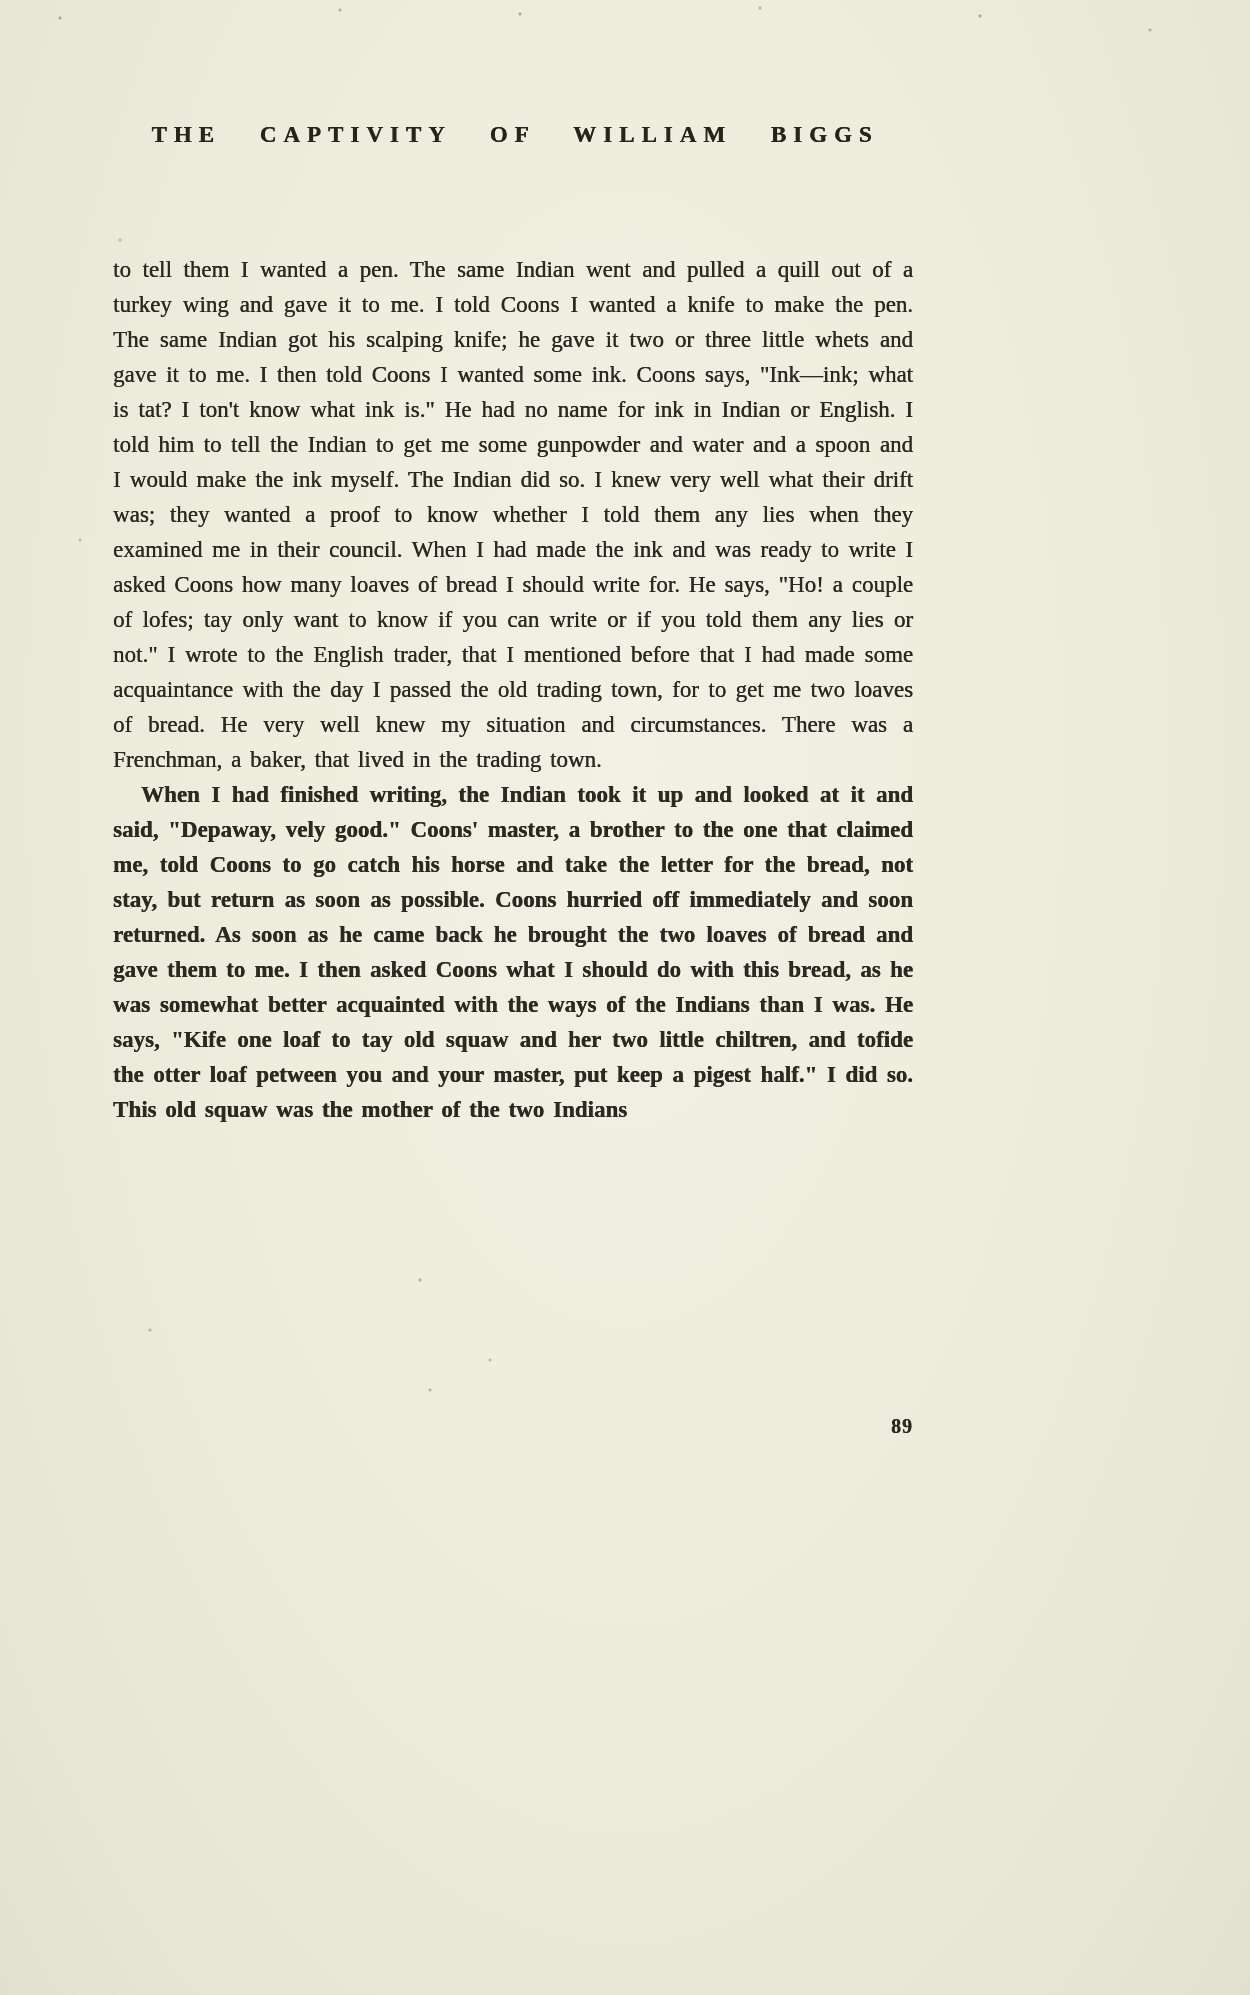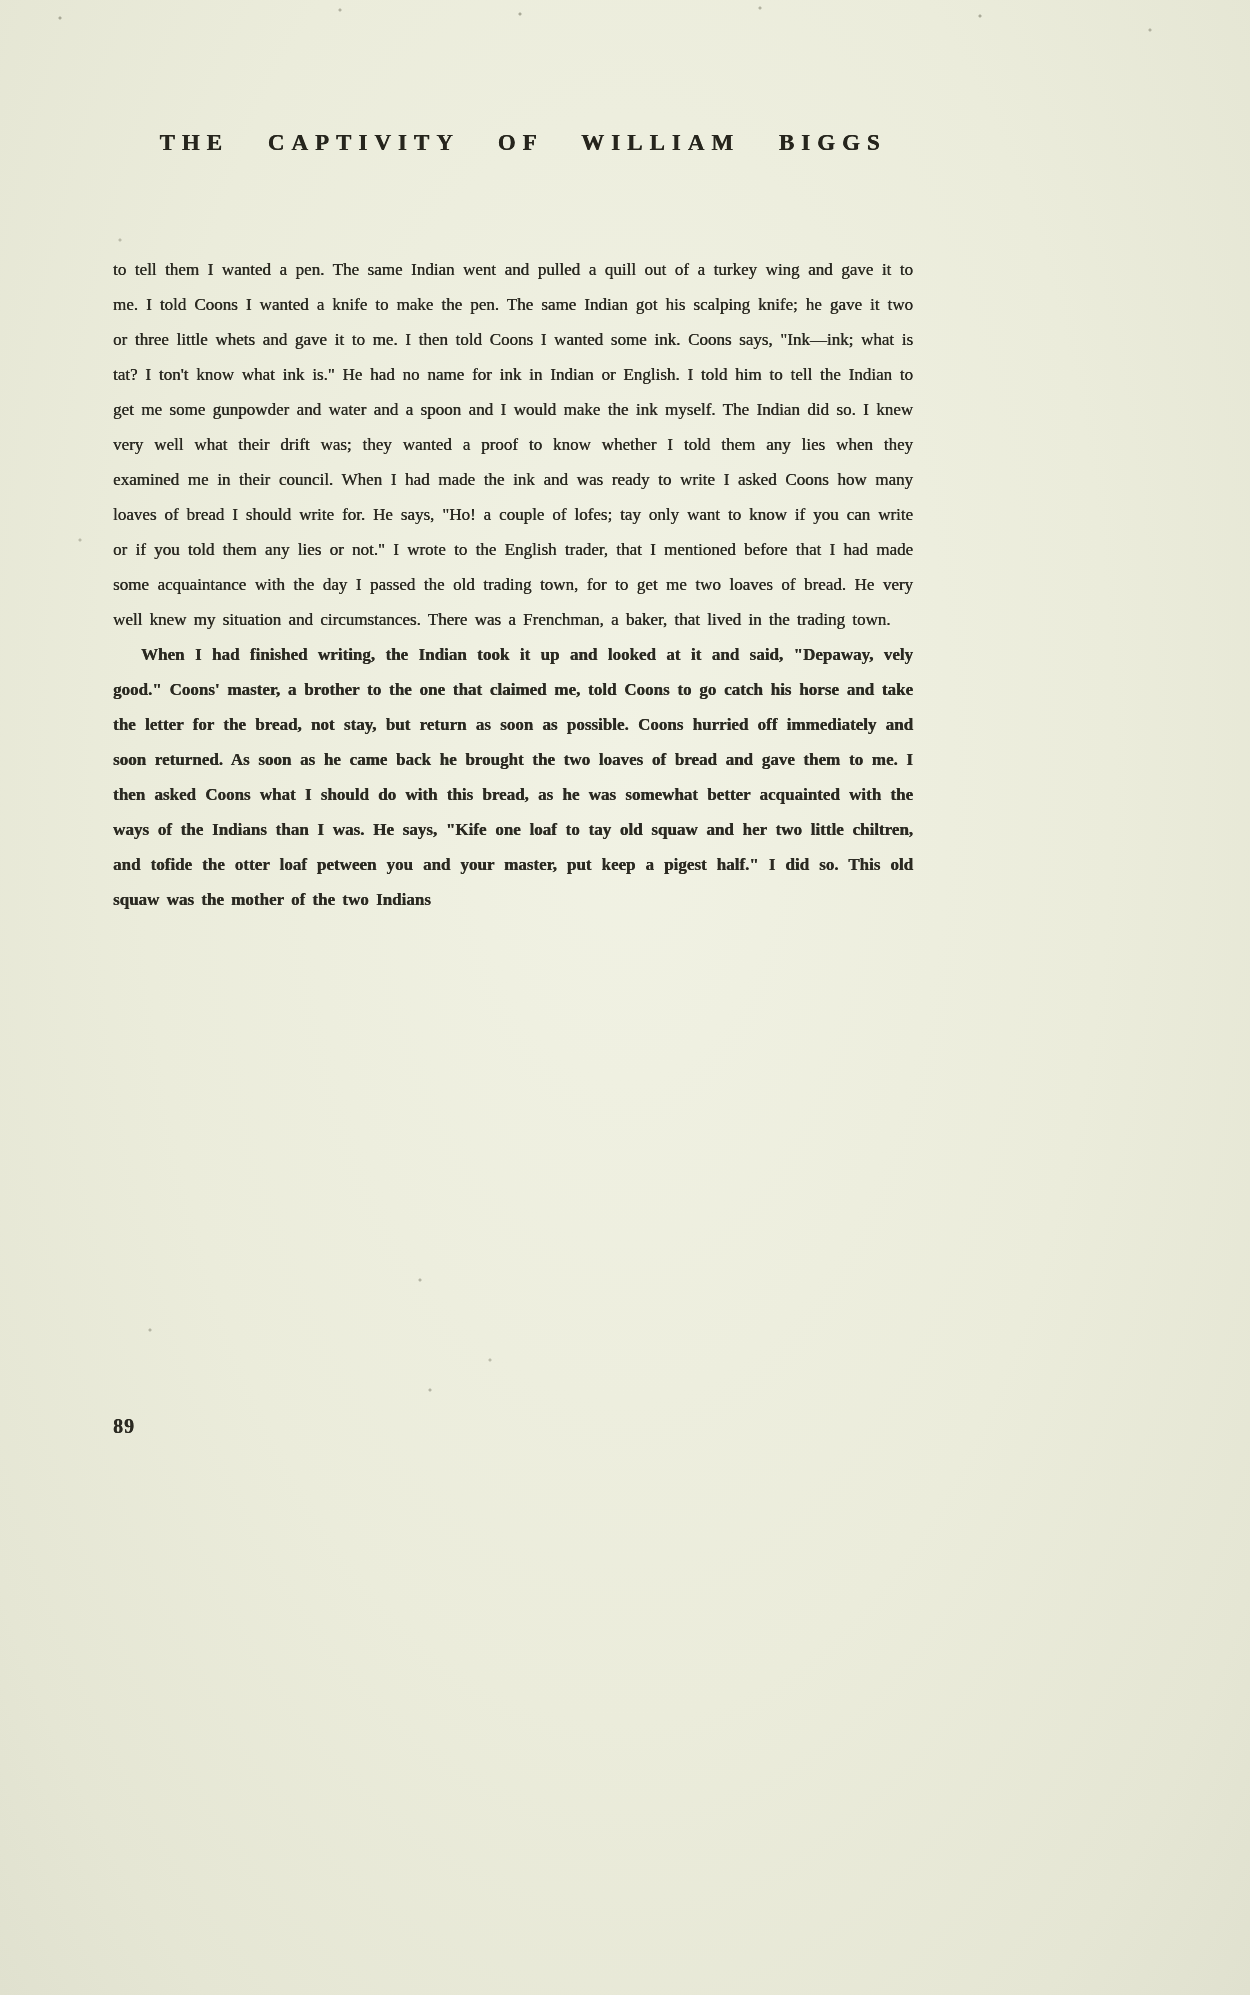--- a/index.html
+++ b/index.html
@@ -35,54 +35,54 @@
       radial-gradient(circle 2px at 430px 1390px, #a8a896 0 1px, transparent 2px),
       radial-gradient(circle 2px at 490px 1360px, #b0b09e 0 1px, transparent 2px),
       radial-gradient(circle 2px at 420px 1280px, #a8a896 0 1px, transparent 2px);
     opacity: 0.8;
   }
   .page-header {
     position: absolute;
     top: 122px;
     left: 0;
     width: 1030px;
-    margin: 8px;
+    margin: 0;
     text-align: center;
     font-size: 23px;
     font-weight: bold;
     letter-spacing: 7px;
     word-spacing: 26px;
     color: #26251d;
     text-shadow: 0.4px 0 0 currentColor;
   }
   .text-block {
     position: absolute;
     top: 252px;
     left: 113px;
     width: 800px;
   }
   .para {
     margin: 0;
     text-align: justify;
-    font-size: 17px;
+    font-size: 23px;
     line-height: 35px;
     word-spacing: 3px;
     color: #2b2a22;
     text-shadow: 0.35px 0 0 currentColor;
   }
   .para.indented {
     text-indent: 28px;
     font-weight: bold;
   }
   .page-number {
     position: absolute;
     top: 1415px;
     left: 113px;
     width: 800px;
-    text-align: left;
+    text-align: right;
     font-size: 20px;
     font-weight: bold;
     letter-spacing: 1px;
     color: #2b2a22;
     text-shadow: 0.35px 0 0 currentColor;
   }
 </style>
 </head>
 <body>
 

